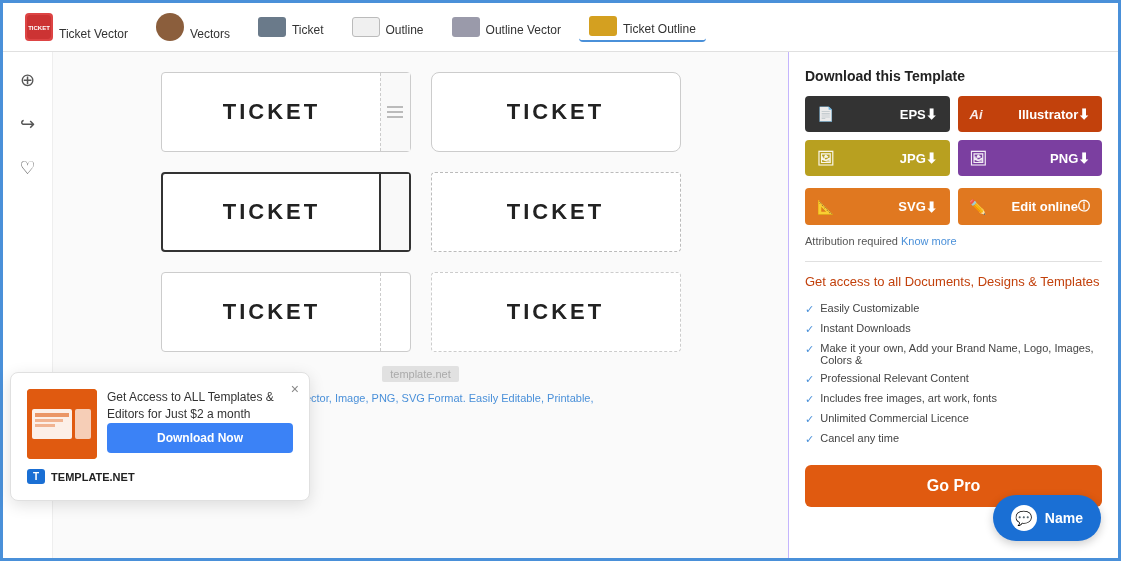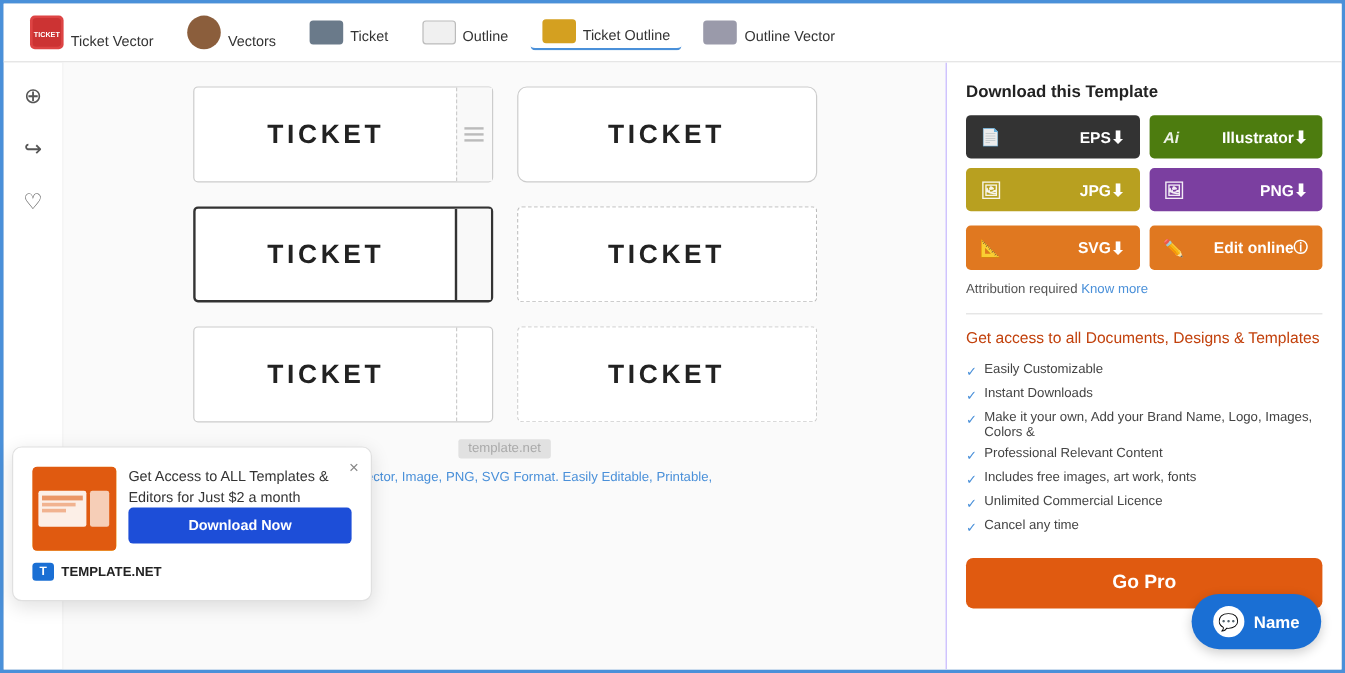--- a/index.html
+++ b/index.html
@@ -204,21 +204,21 @@
       justify-content: space-between;
       padding: 10px 12px;
       border-radius: 4px;
       cursor: pointer;
       color: #fff;
       font-size: 13px;
       font-weight: bold;
       border: none;
     }
     .dl-btn.eps { background: #333; }
-    .dl-btn.illustrator { background: #4d7c0f; }
+    .dl-btn.illustrator { background: #c2410c; }
     .dl-btn.jpg { background: #b8a020; }
     .dl-btn.png { background: #7b3fa0; }
     .dl-btn.svg { background: #e07820; }
     .dl-btn.edit-online { background: #e07820; }
 
     .dl-btn-icon {
       font-size: 14px;
       opacity: 0.9;
     }
     .dl-btn-label {
@@ -352,21 +352,21 @@
     }
     .popup-text {
       flex: 1;
     }
     .popup-text p {
       font-size: 12px;
       color: #333;
       line-height: 1.4;
     }
     .popup-download-btn {
-      background: #1d4ed8;
+      background: #3b82f6;
       color: #fff;
       border: none;
       padding: 8px 14px;
       border-radius: 4px;
       font-size: 12px;
       font-weight: bold;
       cursor: pointer;
       width: 100%;
     }
     .popup-footer {
@@ -443,27 +443,27 @@
       <span>Vectors</span>
     </div>
     <div class="nav-item">
       <div class="nav-thumb-rect"></div>
       <span>Ticket</span>
     </div>
     <div class="nav-item">
       <div class="nav-thumb-outline"></div>
       <span>Outline</span>
     </div>
+    <div class="nav-item">
+      <div class="nav-thumb-gray"></div>
+      <span>Outline Vector</span>
+    </div>
     <div class="nav-item active">
       <div class="nav-thumb-yellow"></div>
       <span>Ticket Outline</span>
-    </div>
-    <div class="nav-item">
-      <div class="nav-thumb-gray"></div>
-      <span>Outline Vector</span>
     </div>
   </nav>
 
   <div class="content-area">
 
     <div class="left-sidebar">
       <div class="sidebar-icon">⊕</div>
       <div class="sidebar-icon">↪</div>
       <div class="sidebar-icon">♡</div>
     </div>

